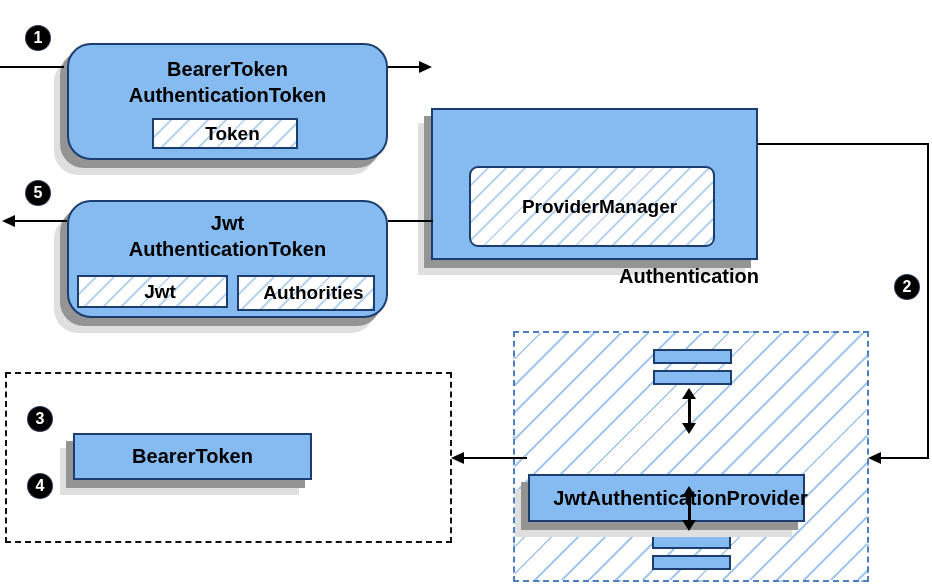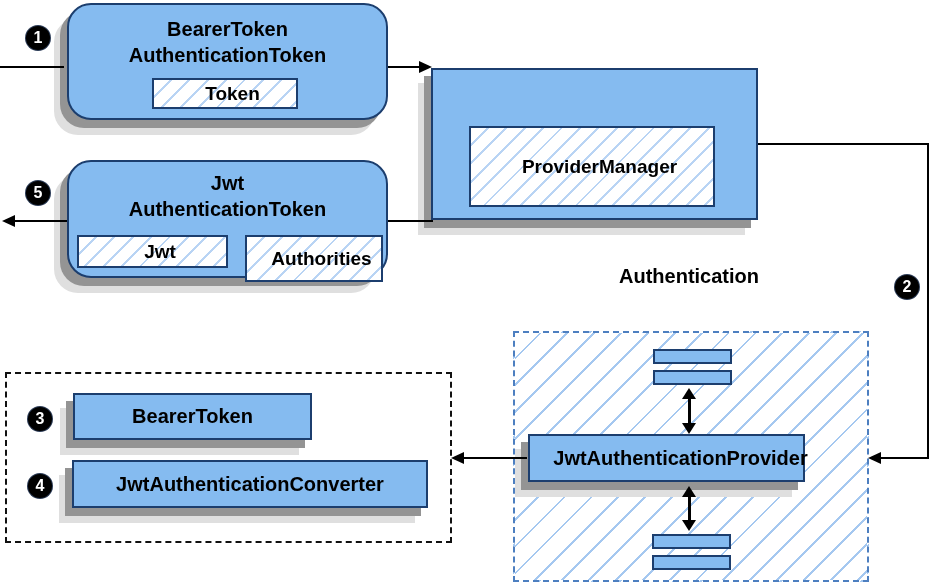--- a/index.html
+++ b/index.html
@@ -8,21 +8,21 @@
     font-family:"Liberation Sans",sans-serif;color:#000;
   }
   
   .node{
     position:absolute;box-sizing:border-box;
     background:var(--box-fill,#85bbf0);
     border:2px solid var(--box-border,#1c3e6e);
     font-weight:bold;text-align:center;
   }
   .rounded{border-radius:24px;}
-  .shadow{box-shadow:-7px 8px 0 var(--shadow-dark,#949494),-13px 15px 0 var(--shadow-light,#dfdfdf);}
+  .shadow{box-shadow:-7px 8px 0 var(--shadow-dark,#949494),-13px 15px 0 var(--shadow-light,#dfdfdf);margin-top:40px;}
   .node .title{position:absolute;left:0;right:0;font-size:20px;line-height:26px;}
   .center-v{display:flex;align-items:center;justify-content:center;font-size:20px;}
   
   .chip{
     position:absolute;box-sizing:border-box;
     background-color:#fff;
     background-image:repeating-linear-gradient(135deg,rgba(0,0,0,0) 0 11px,var(--hatch,#b9d4f4) 11px 13px);
     border:2px solid var(--box-border,#1c3e6e);
     font-weight:bold;font-size:19px;display:flex;align-items:center;justify-content:center;padding-left:15px;
   }
@@ -97,42 +97,41 @@
   <div class="badge" style="left:28px;top:474px;">4</div>
   <div class="badge" style="left:26px;top:181px;">5</div>
 
   <div class="node rounded shadow z2" style="left:67px;top:3px;width:321px;height:117px;">
     <div class="title" style="top:11px;">BearerToken</div>
     <div class="title" style="top:37px;">AuthenticationToken</div>
     <div class="chip" style="left:83px;top:73px;width:146px;height:31px;">Token</div>
   </div>
 
   <div class="node shadow z2" style="left:431px;top:68px;width:327px;height:152px;">
-    <div class="chip" style="left:36px;top:56px;width:246px;height:81px;">ProviderManager</div>
+    <div class="chip" style="left:36px;top:56px;width:246px;height:81px;border-radius:9px;">ProviderManager</div>
   </div>
 
   <div class="node rounded shadow z2" style="left:67px;top:160px;width:321px;height:118px;">
     <div class="title" style="top:8px;">Jwt</div>
     <div class="title" style="top:34px;">AuthenticationToken</div>
     <div class="chip" style="left:8px;top:73px;width:151px;height:33px;">Jwt</div>
-    <div class="chip" style="left:176px;top:73px;width:138px;height:47px;">Authorities</div>
+    <div class="chip" style="left:168px;top:73px;width:138px;height:36px;">Authorities</div>
   </div>
 
   <div class="free-label" style="left:558px;top:263px;width:262px;">
     <div>Authentication</div>
   </div>
 
   <div class="providers-box z1" style="left:513px;top:331px;width:356px;height:251px;">
     <div class="mini-rect" style="left:138px;top:16px;width:79px;height:15px;"></div>
     <div class="mini-rect" style="left:138px;top:37px;width:79px;height:15px;"></div>
     <div class="mini-rect" style="left:137px;top:201px;width:79px;height:15px;"></div>
     <div class="mini-rect" style="left:137px;top:222px;width:79px;height:15px;"></div>
   </div>
 
   <div class="node shadow center-v z2" style="left:528px;top:434px;width:277px;height:48px;padding-left:28px;">JwtAuthenticationProvider</div>
 
   <div class="black-dashed-box z1" style="left:5px;top:372px;width:447px;height:171px;"></div>
 
   <div class="node shadow center-v z2" style="left:73px;top:393px;width:239px;height:47px;">BearerToken</div>
 
-  <div class="node shadow center-v z2" style="left:72px;top:460px;width:356px;height:48px;">JwtAuthenticationConverter</div>
 
 </div>
 
 </body></html>

